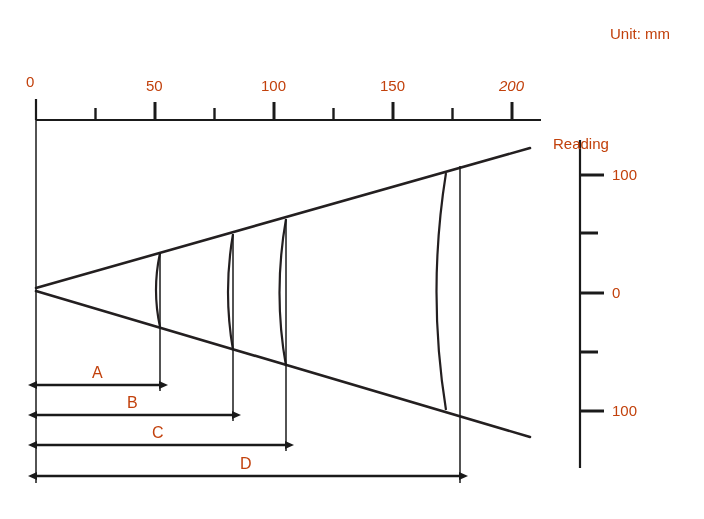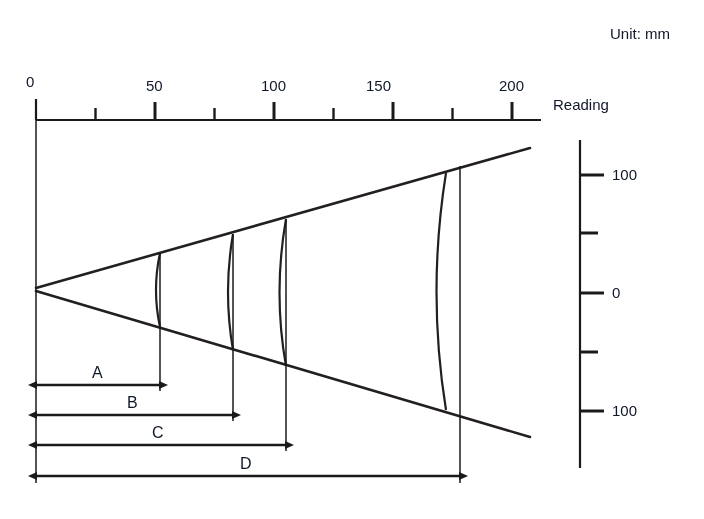--- a/index.html
+++ b/index.html
@@ -20,27 +20,27 @@
   }
   #figure svg {
     position: absolute;
     left: 0;
     top: 0;
   }
   .lbl {
     position: absolute;
     font-family: "Liberation Sans", sans-serif;
     font-size: 15px;
-    color: #0f172a;
+    color: #c2410c;
     white-space: pre;
     line-height: 1.25;
   }
   .lbl.tick-num { font-size: 15px; }
   .lbl.dim { font-size: 16px; }
-  .lbl.axis-title { font-size: 15px; }
+  .lbl.axis-title { font-size: 15px; margin-top: 39px; }
   .lbl.unit { font-size: 15px; }
 </style>
 </head>
 <body>
 
 <div id="figure">
 
   <svg width="704" height="519" viewBox="0 0 704 519">
 
     <g>
@@ -101,22 +101,22 @@
       <line x1="37" y1="445" x2="285" y2="445" marker-start="url(#arrL)" marker-end="url(#arrR)"></line>
       <line x1="37" y1="476" x2="459" y2="476" marker-start="url(#arrL)" marker-end="url(#arrR)"></line>
     </g>
   </svg>
 
   <div class="lbl unit" style="left:610px; top:25px;">Unit: mm</div>
 
   <div class="lbl tick-num" style="left:26px; top:73px;">0</div>
   <div class="lbl tick-num" style="left:146px; top:77px;text-align:center;">50</div>
   <div class="lbl tick-num" style="left:261px; top:77px;">100</div>
-  <div class="lbl tick-num" style="left:366px; top:77px;">150</div>
-  <div class="lbl tick-num" style="left:499px; top:77px;">200</div>
+  <div class="lbl tick-num" style="left:380px; top:77px;">150</div>
+  <div class="lbl tick-num" style="left:499px; top:77px;font-style:italic;">200</div>
 
   <div class="lbl axis-title" style="left:553px; top:96px;">Reading</div>
 
   <div class="lbl tick-num" style="left:612px; top:166px;">100</div>
   <div class="lbl tick-num" style="left:612px; top:284px;">0</div>
   <div class="lbl tick-num" style="left:612px; top:402px;">100</div>
 
   <div class="lbl dim" style="left:92px; top:363px;">A</div>
   <div class="lbl dim" style="left:127px; top:393px;">B</div>
   <div class="lbl dim" style="left:152px; top:423px;">C</div>

